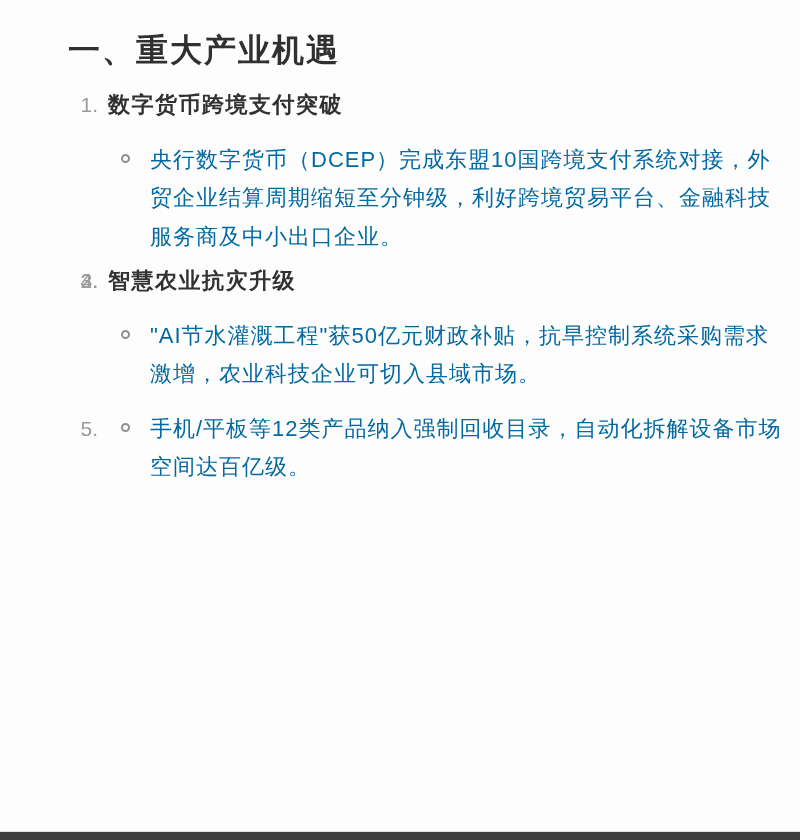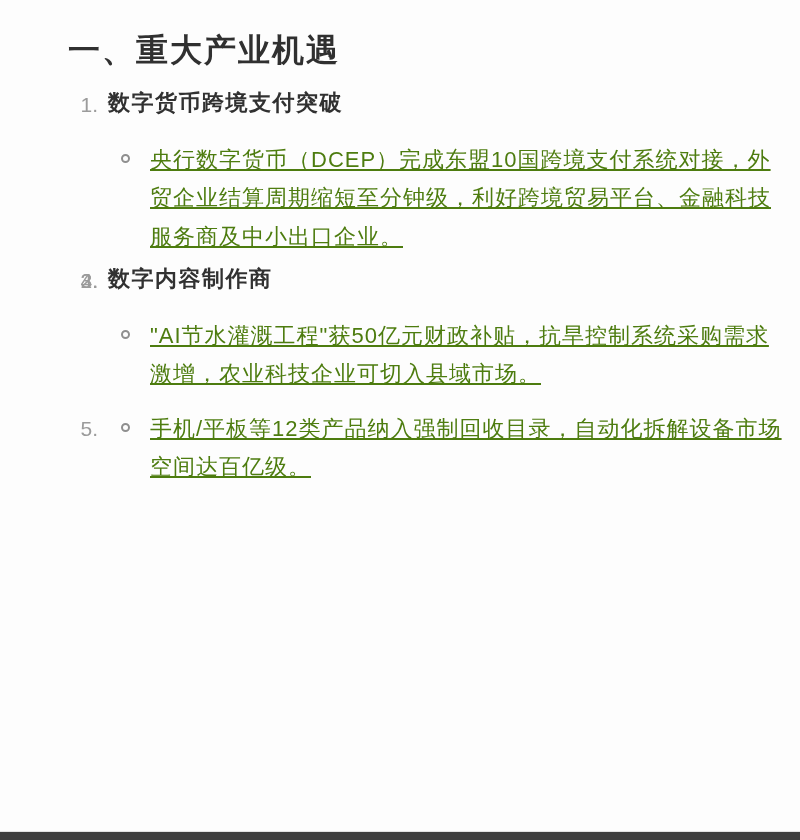--- a/index.html
+++ b/index.html
@@ -46,21 +46,20 @@
     line-height: 38.5px;
     color: #9b9b9b;
   }
   .head {
     margin: 0;
     font-size: 22px;
     font-weight: 700;
     letter-spacing: 1.5px;
     line-height: 38.5px;
     color: #313131;
-    font-family: Liberation Mono, monospace;
   }
   ul.subs {
     list-style: none;
     margin: 16px 0 0 0;
     padding: 0;
   }
   li.sub {
     position: relative;
     padding-left: 42px;
   }
@@ -75,24 +74,23 @@
     box-sizing: border-box;
     background: transparent;
   }
   .sub-text {
     margin: 0;
     width: 640px;
     max-width: 640px;
     font-size: 22px;
     letter-spacing: 1px;
     line-height: 38.5px;
-    color: #4d7c0f;
+    color: #0369a1;
     overflow-wrap: break-word;
     word-break: break-all;
-    text-decoration: underline;
   }
   .bottom-hairline {
     position: absolute;
     left: 0;
     bottom: 8px;
     width: 800px;
     height: 1px;
     background: #e3e3e3;
   }
   .bottom-bar {
@@ -127,21 +125,21 @@
     <li class="item">
       <span class="num">2.</span>
     </li>
 
     <li class="item">
       <span class="num">3.</span>
     </li>
 
     <li class="item">
       <span class="num">4.</span>
-      <h2 class="head">数字内容制作商</h2>
+      <h2 class="head">智慧农业抗灾升级</h2>
       <ul class="subs">
         <li class="sub">
           <span class="ring"></span>
           <p class="sub-text">"AI节水灌溉工程"获50亿元财政补贴，抗旱控制系统采购需求激增，农业科技企业可切入县域市场。</p>
         </li>
       </ul>
     </li>
 
     <li class="item">
       <span class="num">5.</span>

